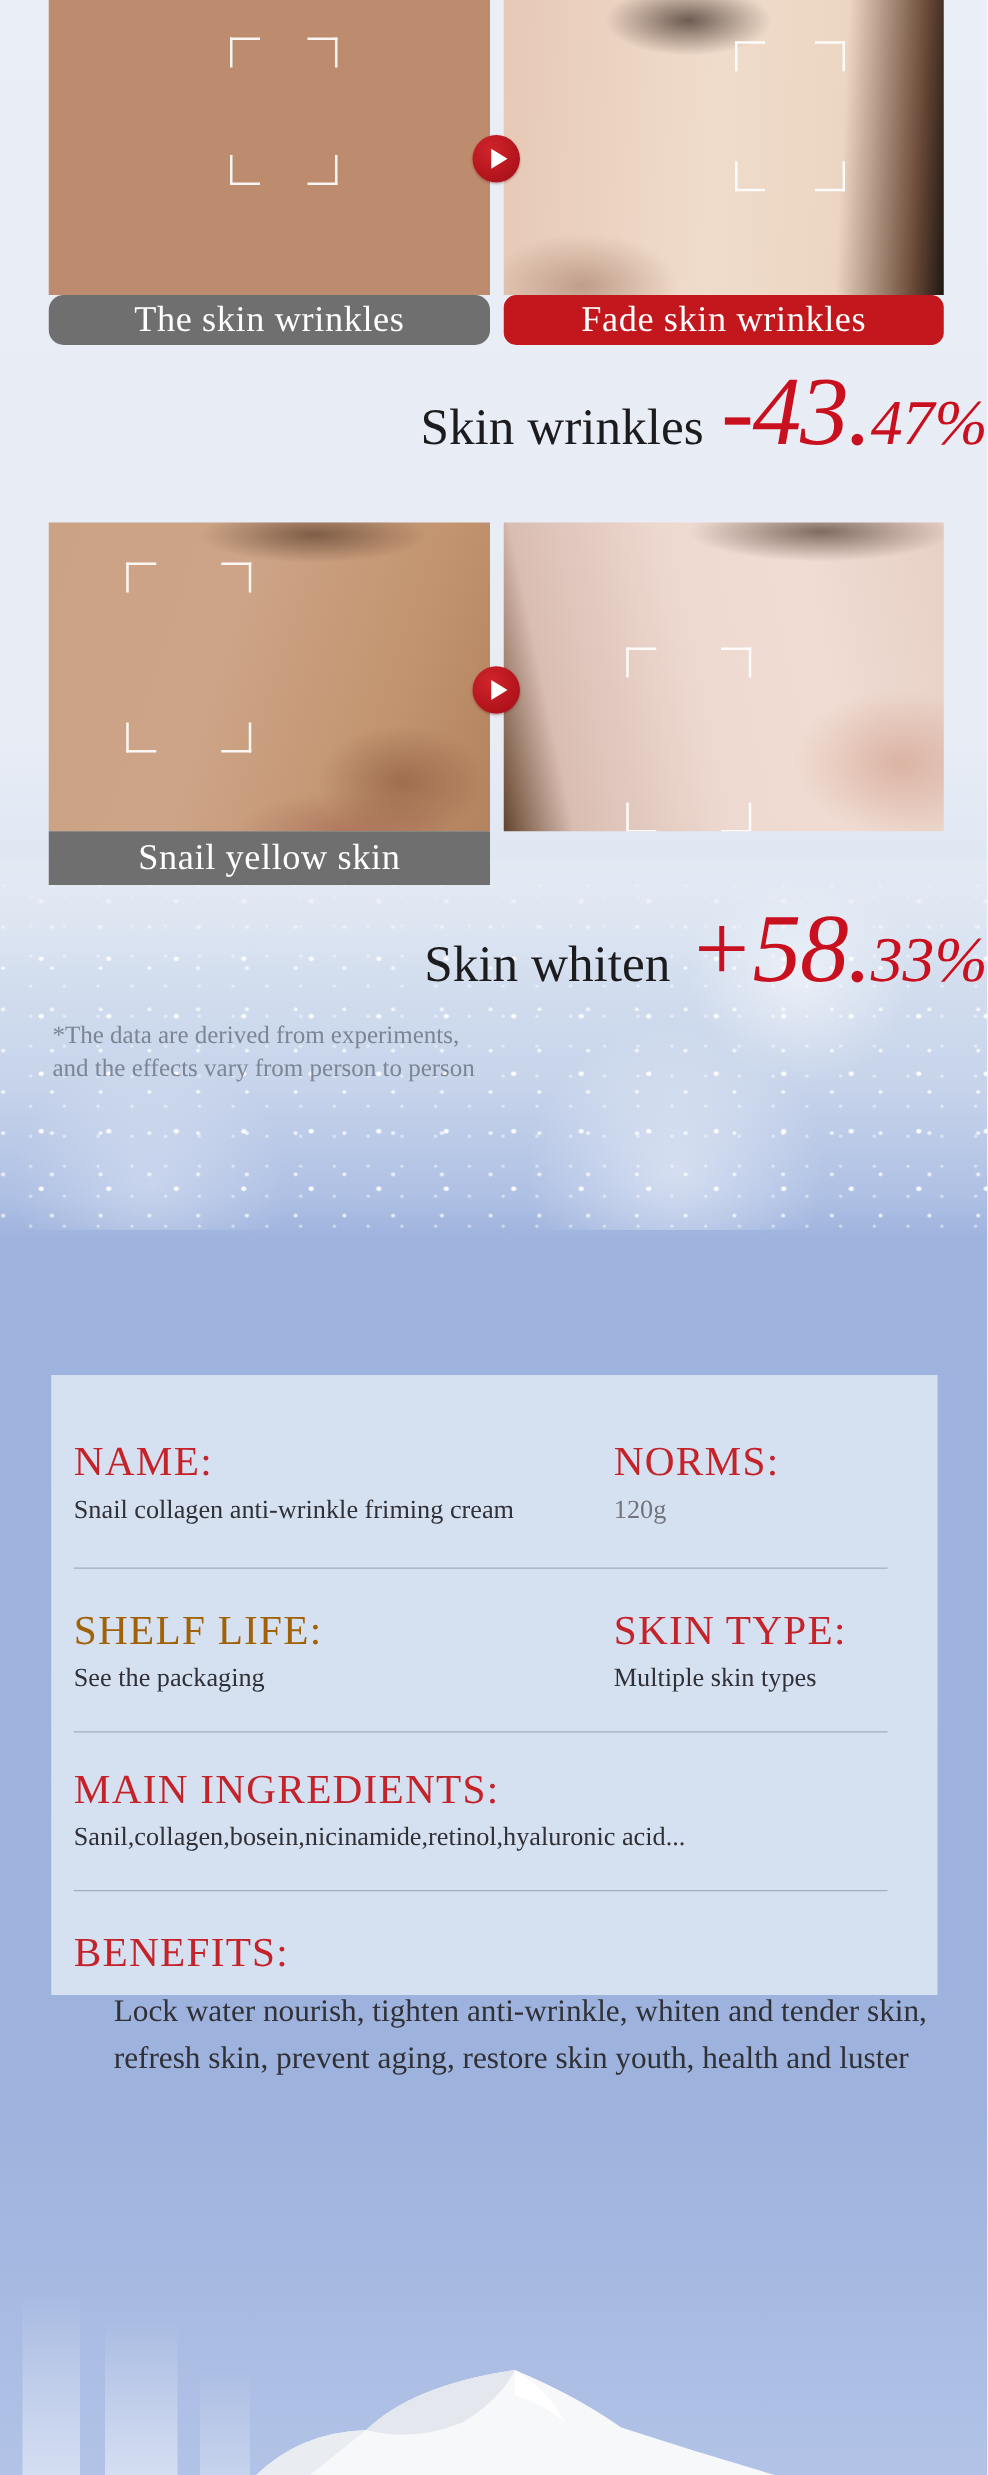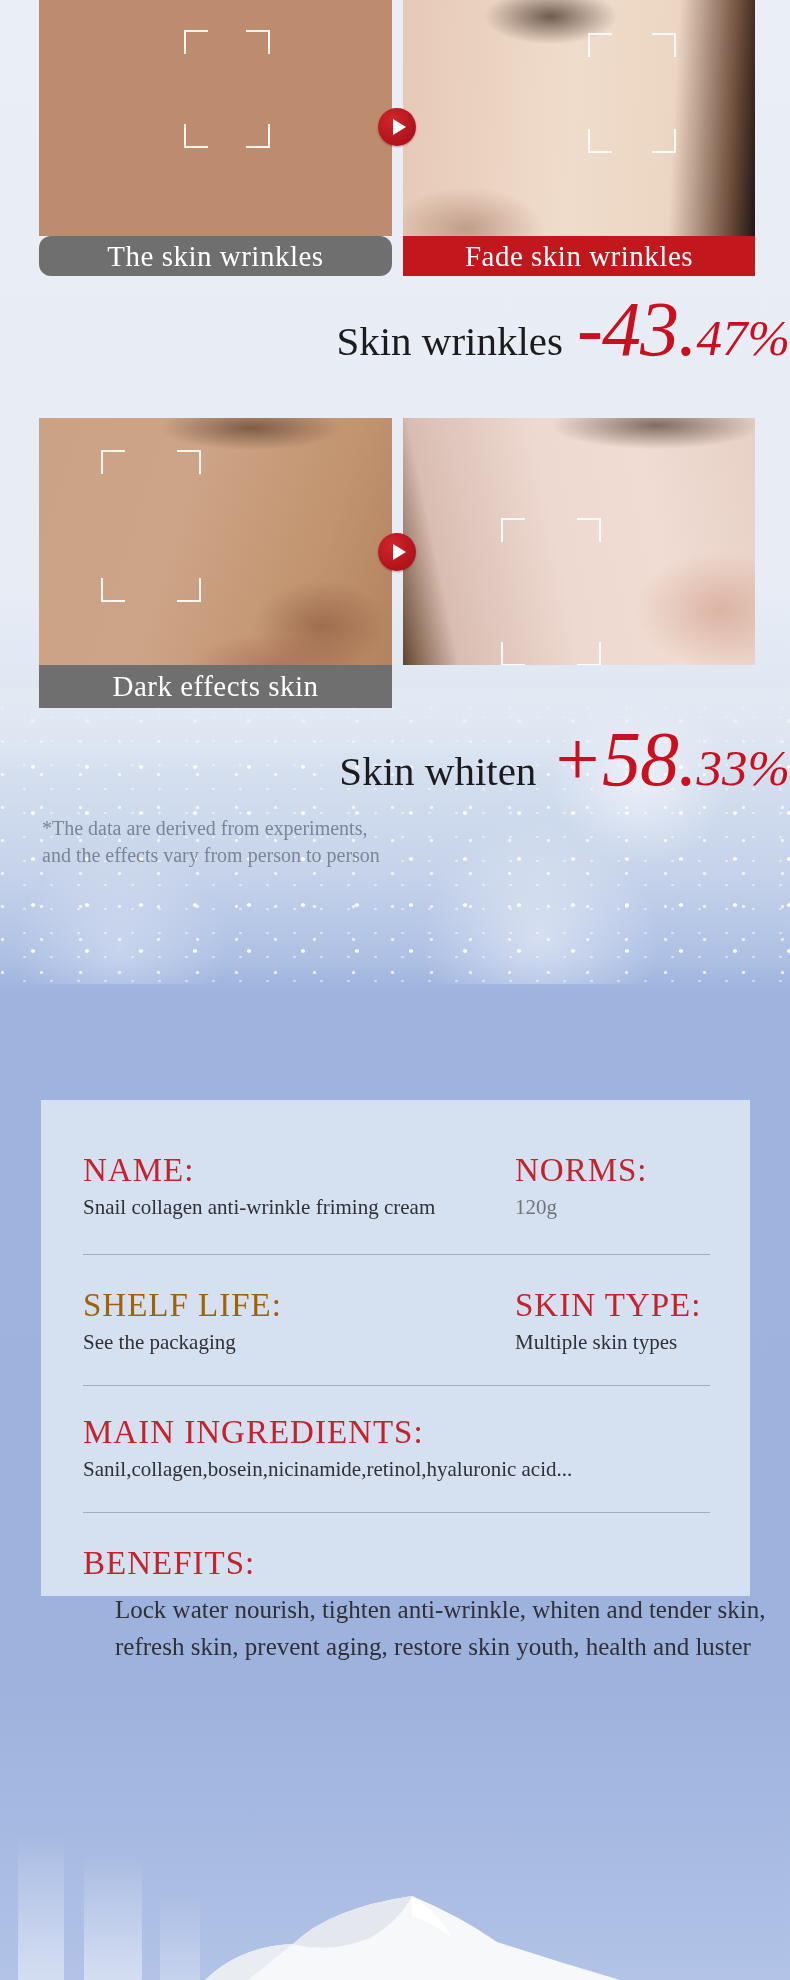--- a/index.html
+++ b/index.html
@@ -66,21 +66,21 @@
   .frame{position:absolute;}
   .frame span{position:absolute;width:22px;height:22px;border:0 solid #fff;opacity:.92;}
   .frame .tl{left:0;top:0;border-left-width:2px;border-top-width:2px;}
   .frame .tr{right:0;top:0;border-right-width:2px;border-top-width:2px;}
   .frame .bl{left:0;bottom:0;border-left-width:2px;border-bottom-width:2px;}
   .frame .br{right:0;bottom:0;border-right-width:2px;border-bottom-width:2px;}
   
   .bar{position:absolute;height:40px;display:flex;align-items:center;justify-content:center;
        color:#fff;font-size:29px;letter-spacing:.5px;}
   .bar.gray{background:#6f6f6f;}
-  .bar.red{background:#c2181d;}
+  .bar.red{background:#c2181d;border-radius:10px;}
   .bar1L{left:39px;top:236px;width:353px;border-radius:12px;}
   .bar1R{left:403px;top:236px;width:352px;}
   .bar2L{left:39px;top:665px;width:353px;height:43px;}
   .bar2R{left:403px;top:665px;width:352px;height:43px;}
   
   .play{position:absolute;width:38px;height:38px;border-radius:50%;cursor:pointer;
         background:radial-gradient(circle at 38% 32%, #d0252c 0%, #b5151d 60%, #9e1016 100%);
         box-shadow:0 1px 2px rgba(80,0,0,.35);display:flex;align-items:center;justify-content:center;}
   .play .tri{width:0;height:0;border-left:13px solid #fff;border-top:8px solid transparent;
              border-bottom:8px solid transparent;margin-left:4px;}
@@ -90,21 +90,21 @@
   .stat{position:absolute;left:0;width:790px;display:flex;align-items:baseline;justify-content:flex-end;}
   .stat1{top:284px;}
   .stat2{top:714px;}
   .stat .prefix{font-size:41px;color:#1c1c1e;margin-right:14px;}
   .stat .big{font-size:78px;font-style:italic;color:#c9101f;letter-spacing:-1px;}
   .stat .small{font-size:51px;font-style:italic;color:#c9101f;}
   
   .disclaimer{position:absolute;left:42px;top:815px;font-size:20px;line-height:27px;color:#7c8595;}
   
   .card{position:absolute;left:41px;top:1100px;width:709px;height:496px;background:#d5e0f1;
-        box-sizing:border-box;padding:50px 40px 0 42px;}
+        box-sizing:border-box;padding:50px 40px 0 18px;}
   .cardrow{display:grid;grid-template-columns:432px 1fr;}
   .flabel{font-size:33px;letter-spacing:1px;line-height:40px;color:#c5232a;}
   .flabel.dark{color:#a16207;}
   .fvalue{font-size:21px;line-height:34px;color:#303036;margin-top:0;white-space:nowrap;}
   .fvalue.gray{color:#73737b;}
   .divider{height:1px;background:#a3adc0;margin:30px 0;}
   .div2{margin:26px 0;}
   .div3{margin:26px 0 30px;}
   .benefits-text{font-size:25px;line-height:37px;color:#303036;margin-top:8px;width:662px;margin-left:32px;}
   
@@ -163,21 +163,21 @@
   </div>
   <div class="photo p2R">
     <div class="frame" style="left:98px;top:100px;width:100px;height:148px;">
       <span class="tl"></span>
         <span class="tr"></span>
         <span class="bl"></span>
         <span class="br"></span>
     </div>
   </div>
   <div class="bar gray bar2L">
-    <span>Dark effects skin</span>
+    <span>Snail yellow skin</span>
   </div>
   <div class="play play2">
     <span class="tri"></span>
   </div>
 
   <div class="stat stat2">
     <span class="prefix">Skin whiten</span>
     <span class="big">+58.</span>
     <span class="small">33%</span>
   </div>

